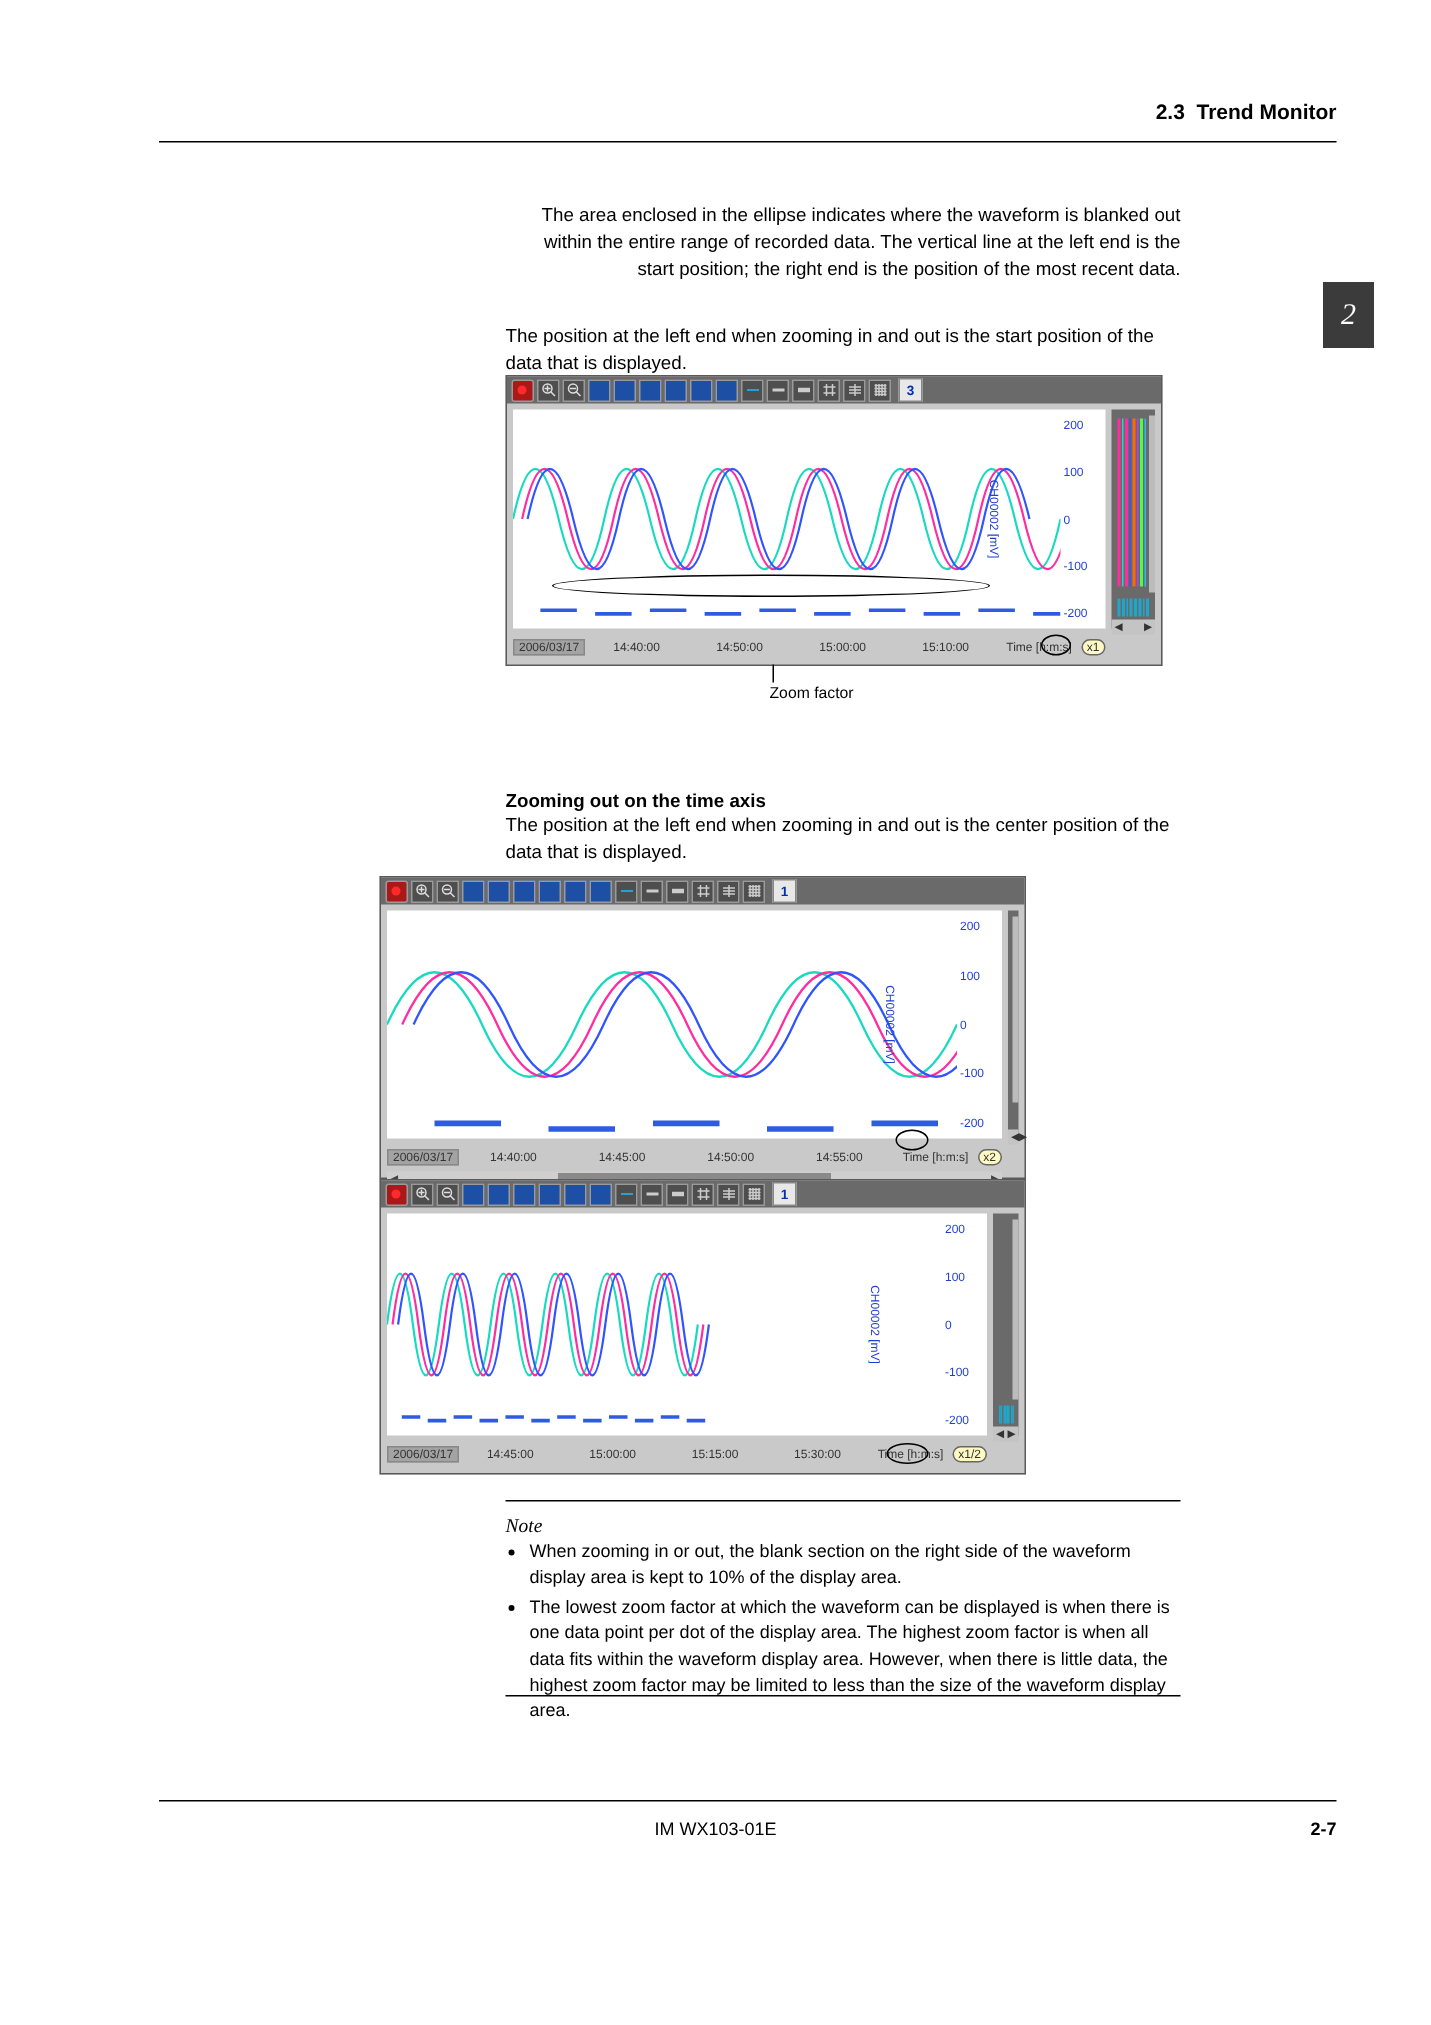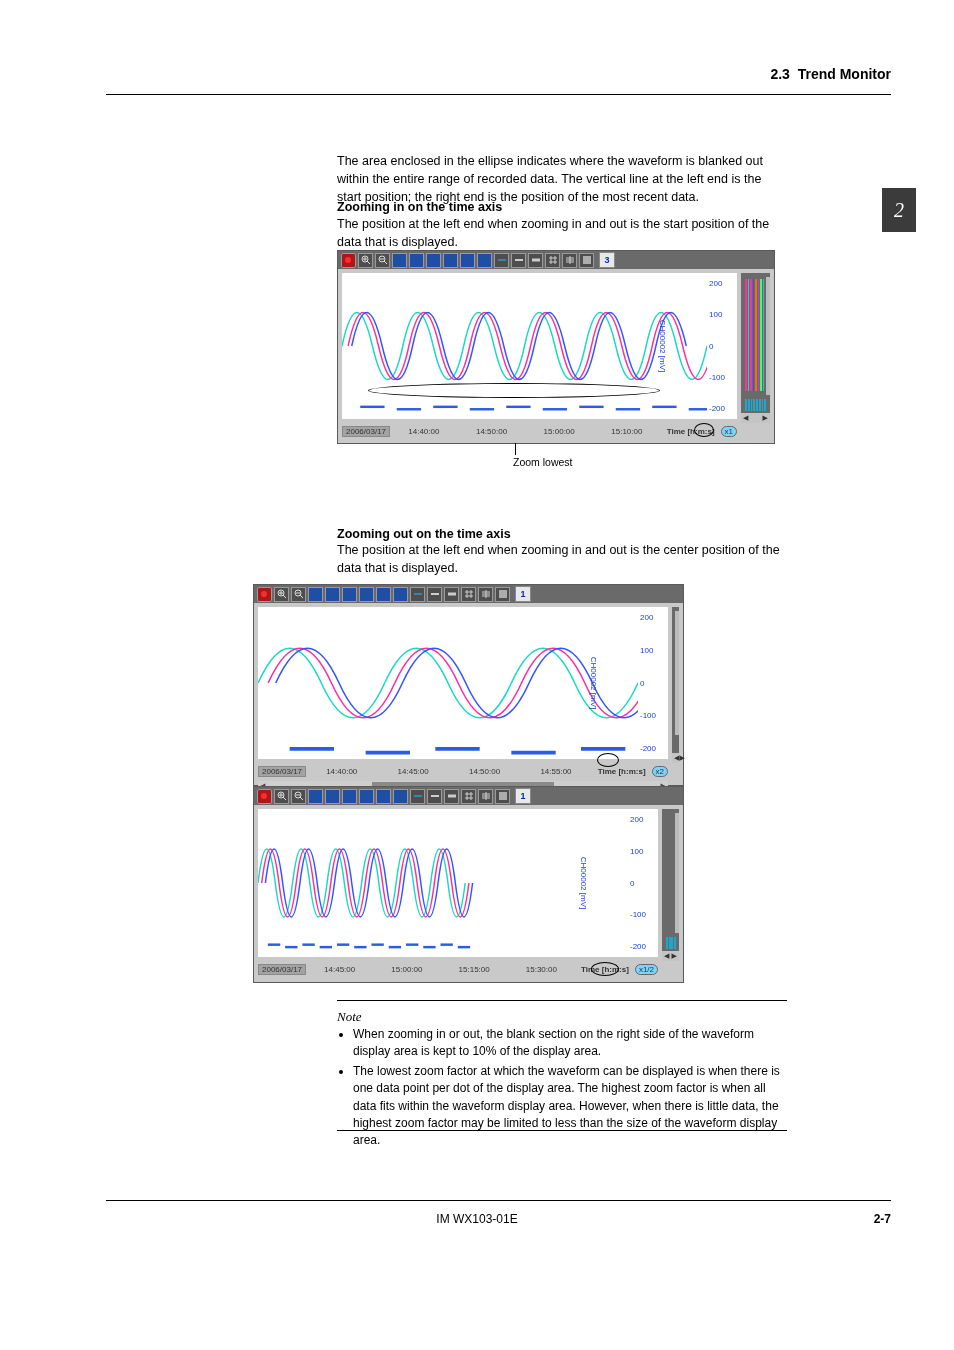--- a/index.html
+++ b/index.html
@@ -45,21 +45,21 @@
     font-size: 20px;
     font-family: Georgia, serif;
     font-style: italic;
   }
   .body-text {
     position: absolute;
     font-size: 12.5px;
     line-height: 1.45;
     color: #000;
   }
-  .para1 { left: 337px; top: 152px; right: 167px; }
+  .para1 { left: 337px; top: 134px; right: 167px; text-align: right; }
   .para2 { left: 337px; top: 198px; right: 167px; font-weight: bold; }
   .para3 { left: 337px; top: 215px; right: 167px; }
   .para-zoom-label { left: 513px; top: 455px; font-size: 10.5px; }
   .para4 { left: 337px; top: 525px; right: 167px; font-weight: bold; }
   .para5 { left: 337px; top: 541px; right: 167px; }
   .note-title { left: 337px; top: 1008px; font-style: italic; font-size: 13px; font-family: Georgia, 'Times New Roman', serif; }
   .note-rule-top { position: absolute; left: 337px; right: 167px; top: 1000px; border-top: 1px solid #000; }
   .note-rule-bot { position: absolute; left: 337px; right: 167px; top: 1130px; border-top: 1px solid #000; }
   .note-body { left: 337px; top: 1026px; right: 167px; font-size: 12px; line-height: 1.45; }
   .note-body ul { margin: 0; padding-left: 16px; }
@@ -223,29 +223,28 @@
     flex: 1;
     display: flex;
     justify-content: space-around;
     font-size: 8px;
     color: #333;
   }
   .row-under .xlabel {
     font-size: 8px;
     color: #333;
     margin: 2px 6px;
-    font-weight: bold;
   }
   .row-under .zoom-ind {
     font-size: 8px;
     border: 1px solid #666;
     border-radius: 7px;
     padding: 0 3px;
     color: #333;
-    background: #7dd3fc;
+    background: #fef9c3;
   }
   .hscroll {
     height: 10px;
     background: #cfcfcf;
     margin: 0 4px 3px 4px;
     display: flex;
     align-items: center;
     justify-content: space-between;
     font-size: 7px;
     padding: 0 2px;
@@ -272,21 +271,20 @@
 <div class="page">
 
 <div class="header-right"><span>2.3</span>&nbsp;&nbsp;<span>Trend Monitor</span></div>
 <div class="top-rule"></div>
 
 <div class="side-tab">
       <span>2</span>
     </div>
 
 <div class="body-text para1">The area enclosed in the ellipse indicates where the waveform is blanked out within the entire range of recorded data. The vertical line at the left end is the start position; the right end is the position of the most recent data.</div>
-<div class="body-text para2">Zooming in on the time axis</div>
 <div class="body-text para3">The position at the left end when zooming in and out is the start position of the data that is displayed.</div>
 
 <div class="chart-window w1">
   <div class="tb">
     <div class="ico rec"></div>
     <div class="ico">
           <svg viewBox="0 0 10 10">
             <circle cx="4" cy="4" r="3" fill="none" stroke="#ddd"></circle>
             <path d="M6 6 L9 9" stroke="#ddd"></path>
             <path d="M4 2v4M2 4h4" stroke="#ddd"></path>
@@ -403,21 +401,21 @@
       <div class="nav">
             <span>◀</span>
             <span>▶</span>
           </div>
     </div>
   </div>
   <div class="circle-mark ellipse1"></div>
   <div class="circle-mark c-zoom"></div>
 </div>
 <div class="pointer-line" style="left:515px; top:443px; height:12px;"></div>
-<div class="body-text para-zoom-label">Zoom lowest</div>
+<div class="body-text para-zoom-label">Zoom factor</div>
 
 <div class="body-text para4">Zooming out on the time axis</div>
 <div class="body-text para5">The position at the left end when zooming in and out is the center position of the data that is displayed.</div>
 
 <div class="chart-window w2">
   <div class="tb">
     <div class="ico rec"></div>
     <div class="ico">
           <svg viewBox="0 0 10 10">
             <circle cx="4" cy="4" r="3" fill="none" stroke="#ddd"></circle>

